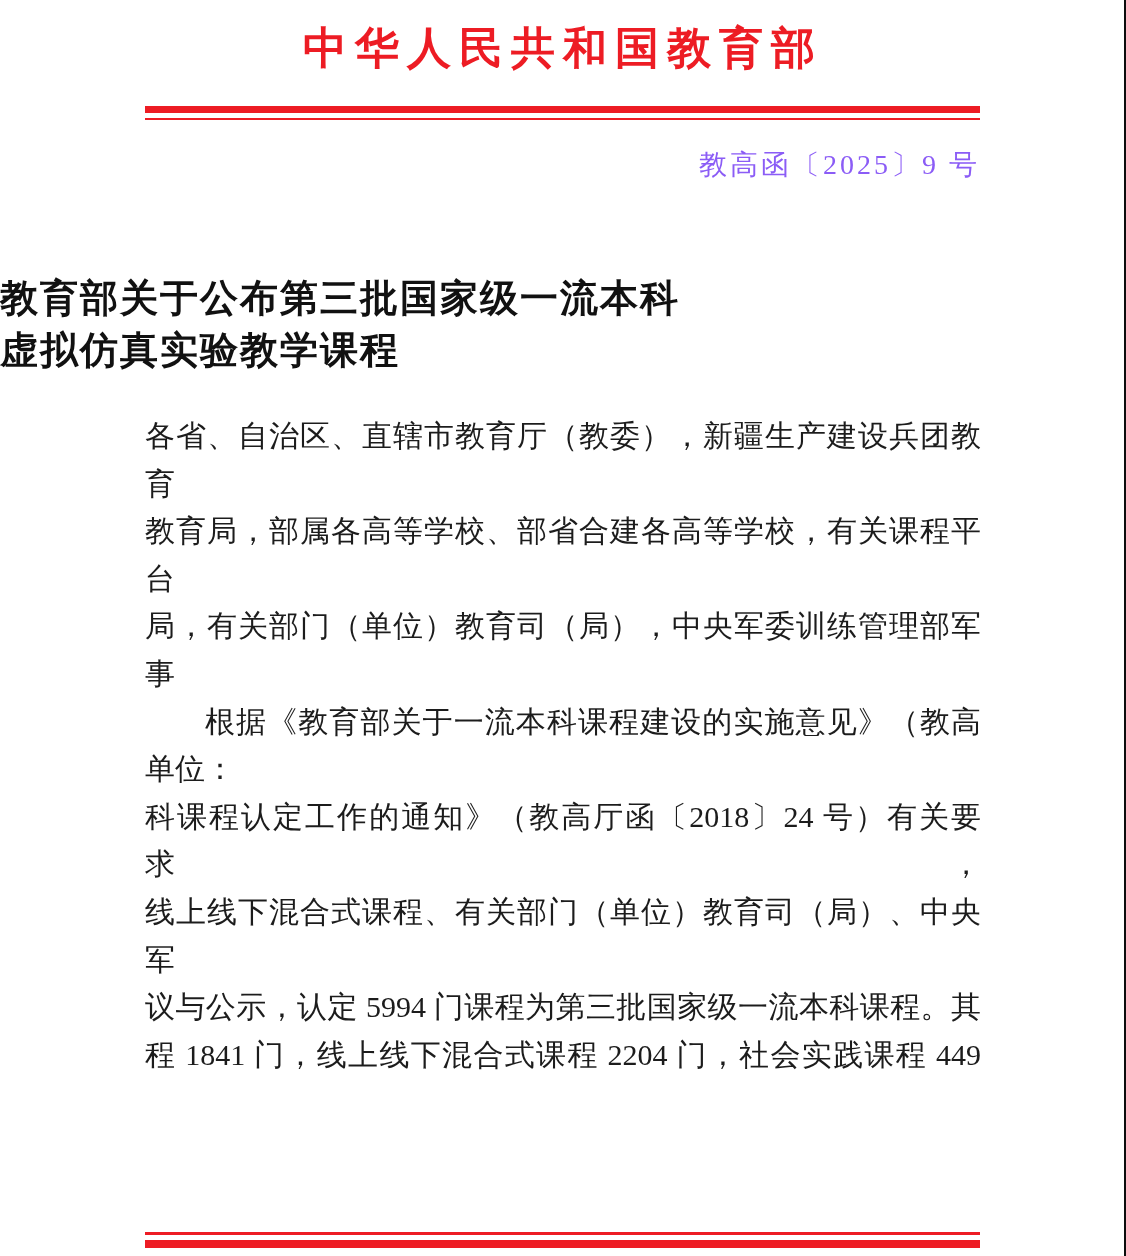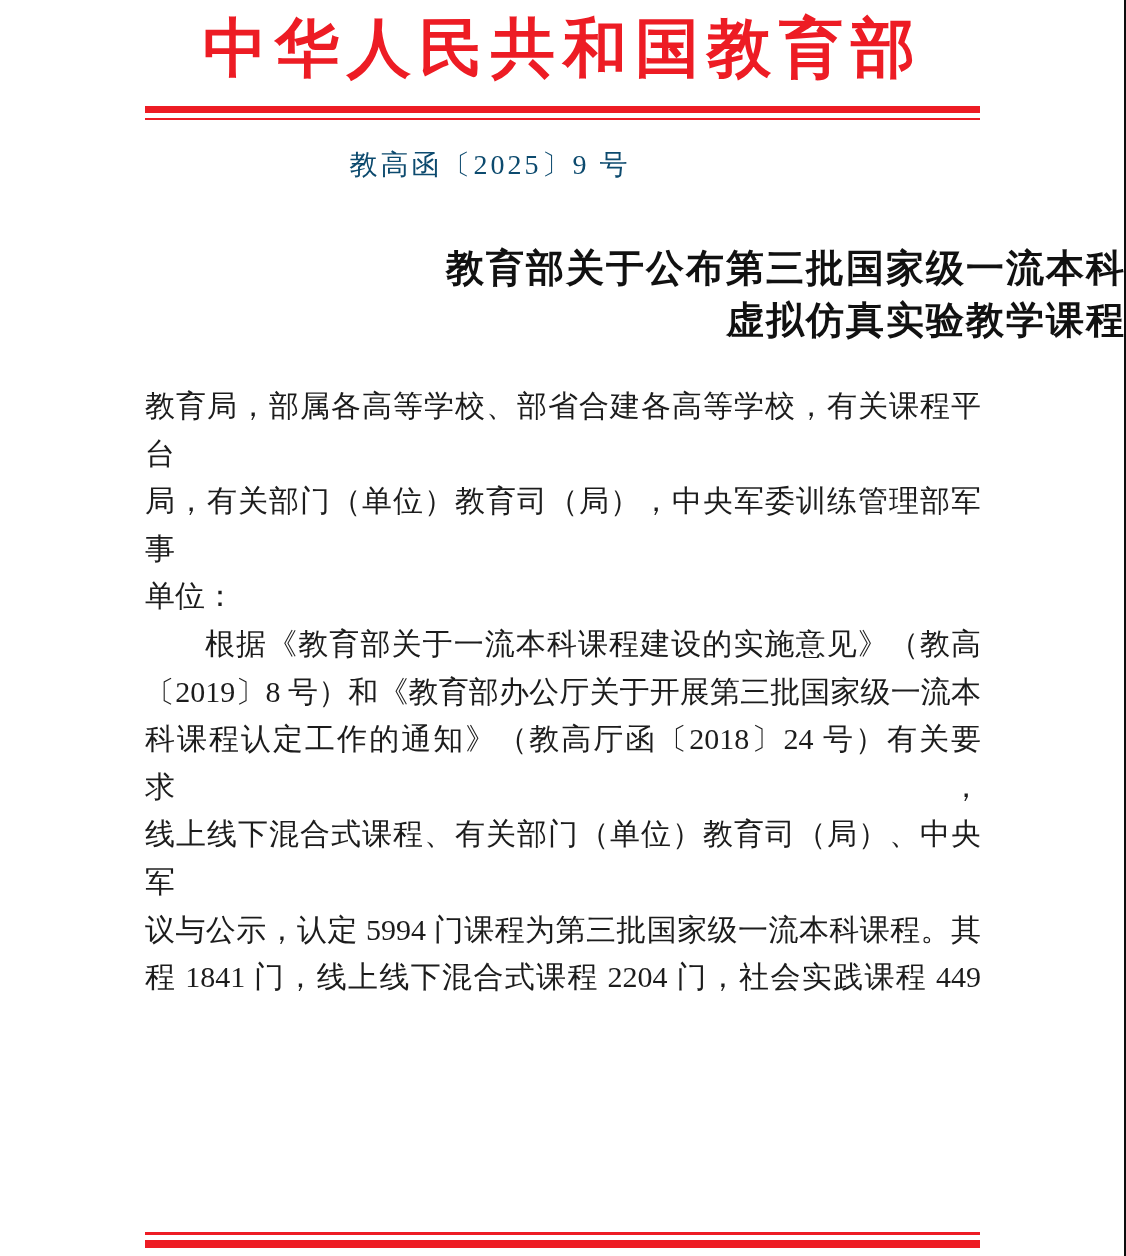--- a/index.html
+++ b/index.html
@@ -20,41 +20,41 @@
   .page-edge {
     position: absolute;
     top: 0; right: 0;
     width: 2px; height: 1256px;
     background: #0d0d0d;
   }
   .org-title {
     padding-top: 10px;
     text-align: center;
     color: #ed1c24;
-    font-size: 64px;
+    font-size: 44px;
     line-height: 78px;
     font-weight: bold;
     letter-spacing: 8px;
     white-space: nowrap;
   }
   .rule-group { margin: 18px 146px 0 145px; }
   .rule { background: #ed1c24; }
   .rule.thick { height: 7px; }
   .rule.thin { height: 2px; margin-top: 5px; }
   .doc-number {
     margin: 28px 146px 4px 0;
-    text-align: center;
+    text-align: right;
     font-size: 28px;
     line-height: 34px;
     letter-spacing: 3px;
-    color: #0c4a6e;
+    color: #8b5cf6;
   }
   .doc-title {
-    margin-top: 60px;
-    text-align: right;
+    margin-top: 90px;
+    text-align: left;
     font-size: 38px;
     line-height: 52px;
     font-weight: bold;
     letter-spacing: 2px;
     color: #111111;
   }
   .body-text {
     margin: 36px 145px 0 145px;
     font-size: 30px;
     line-height: 47.6px;
@@ -88,25 +88,25 @@
   </div>
 
   <div class="doc-number">教高函〔2025〕9 号</div>
 
   <h2 class="doc-title">
     <div>教育部关于公布第三批国家级一流本科</div>
     <div>虚拟仿真实验教学课程</div>
   </h2>
 
   <main class="body-text">
+      <div class="line">各省、自治区、直辖市教育厅（教委），新疆生产建设兵团教育</div>
       <div class="line">教育局，部属各高等学校、部省合建各高等学校，有关课程平台</div>
       <div class="line">局，有关部门（单位）教育司（局），中央军委训练管理部军事</div>
+      <div class="line indent">根据《教育部关于一流本科课程建设的实施意见》（教高</div>
       <div class="line end">单位：</div>
-      <div class="line indent">根据《教育部关于一流本科课程建设的实施意见》（教高</div>
-      <div class="line">〔2019〕8 号）和《教育部办公厅关于开展第三批国家级一流本</div>
       <div class="line">科课程认定工作的通知》（教高厅函〔2018〕24 号）有关要求，</div>
       <div class="line">线上线下混合式课程、有关部门（单位）教育司（局）、中央军</div>
       <div class="line">议与公示，认定 5994 门课程为第三批国家级一流本科课程。其</div>
       <div class="line">程 1841 门，线上线下混合式课程 2204 门，社会实践课程 449</div>
     </main>
 
   <div class="footer-rules">
     <div class="rule thin"></div>
     <div class="rule thick"></div>
   </div>

